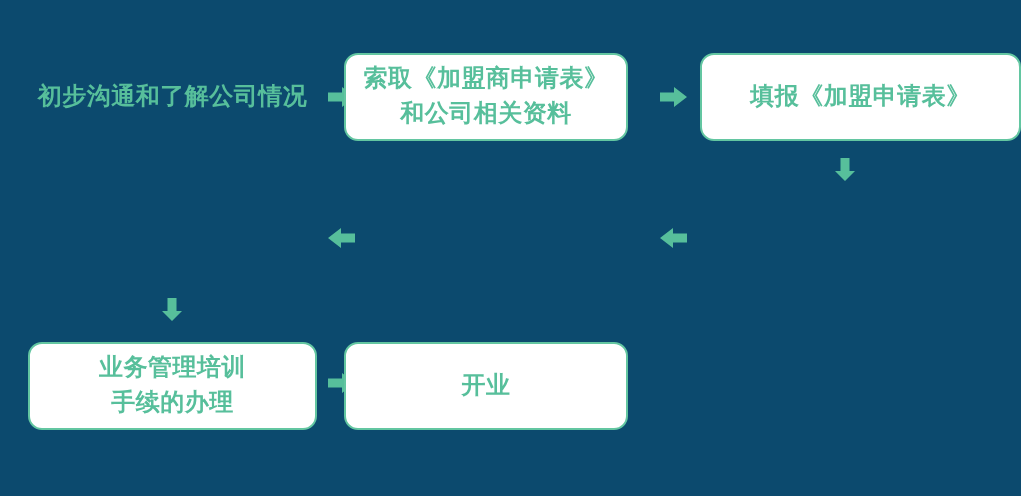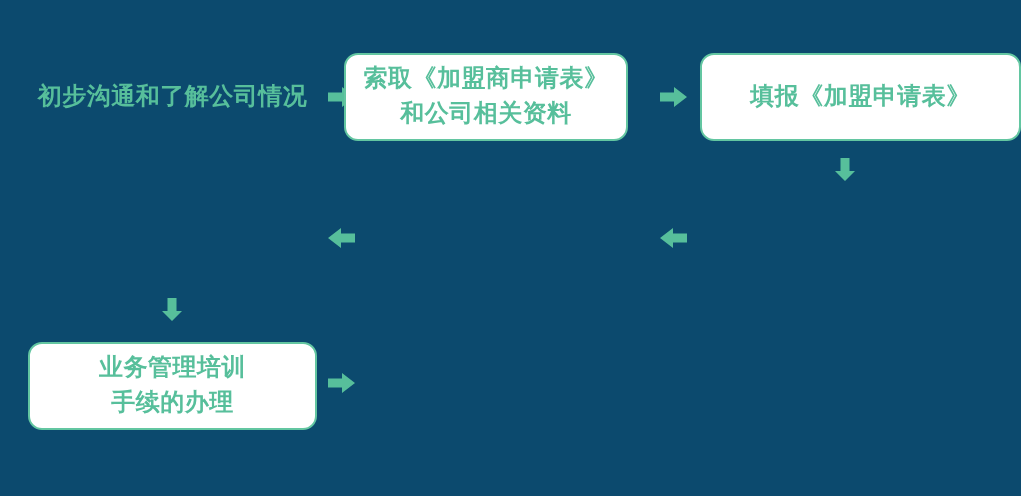--- a/index.html
+++ b/index.html
@@ -108,14 +108,17 @@
 
   <div class="step boxed col-a row-3">
     <span class="step-label">业务管理培训
 手续的办理</span>
   </div>
 
   <svg class="arrow a7" width="27" height="20" viewBox="0 0 27 20">
     <polygon points="0,5.5 14,5.5 14,0 27,10 14,20 14,14.5 0,14.5"></polygon>
   </svg>
 
+  <div class="step boxed col-b row-3">
+    <span class="step-label">开业</span>
+  </div>
 
 </div>
 
 </body></html>

